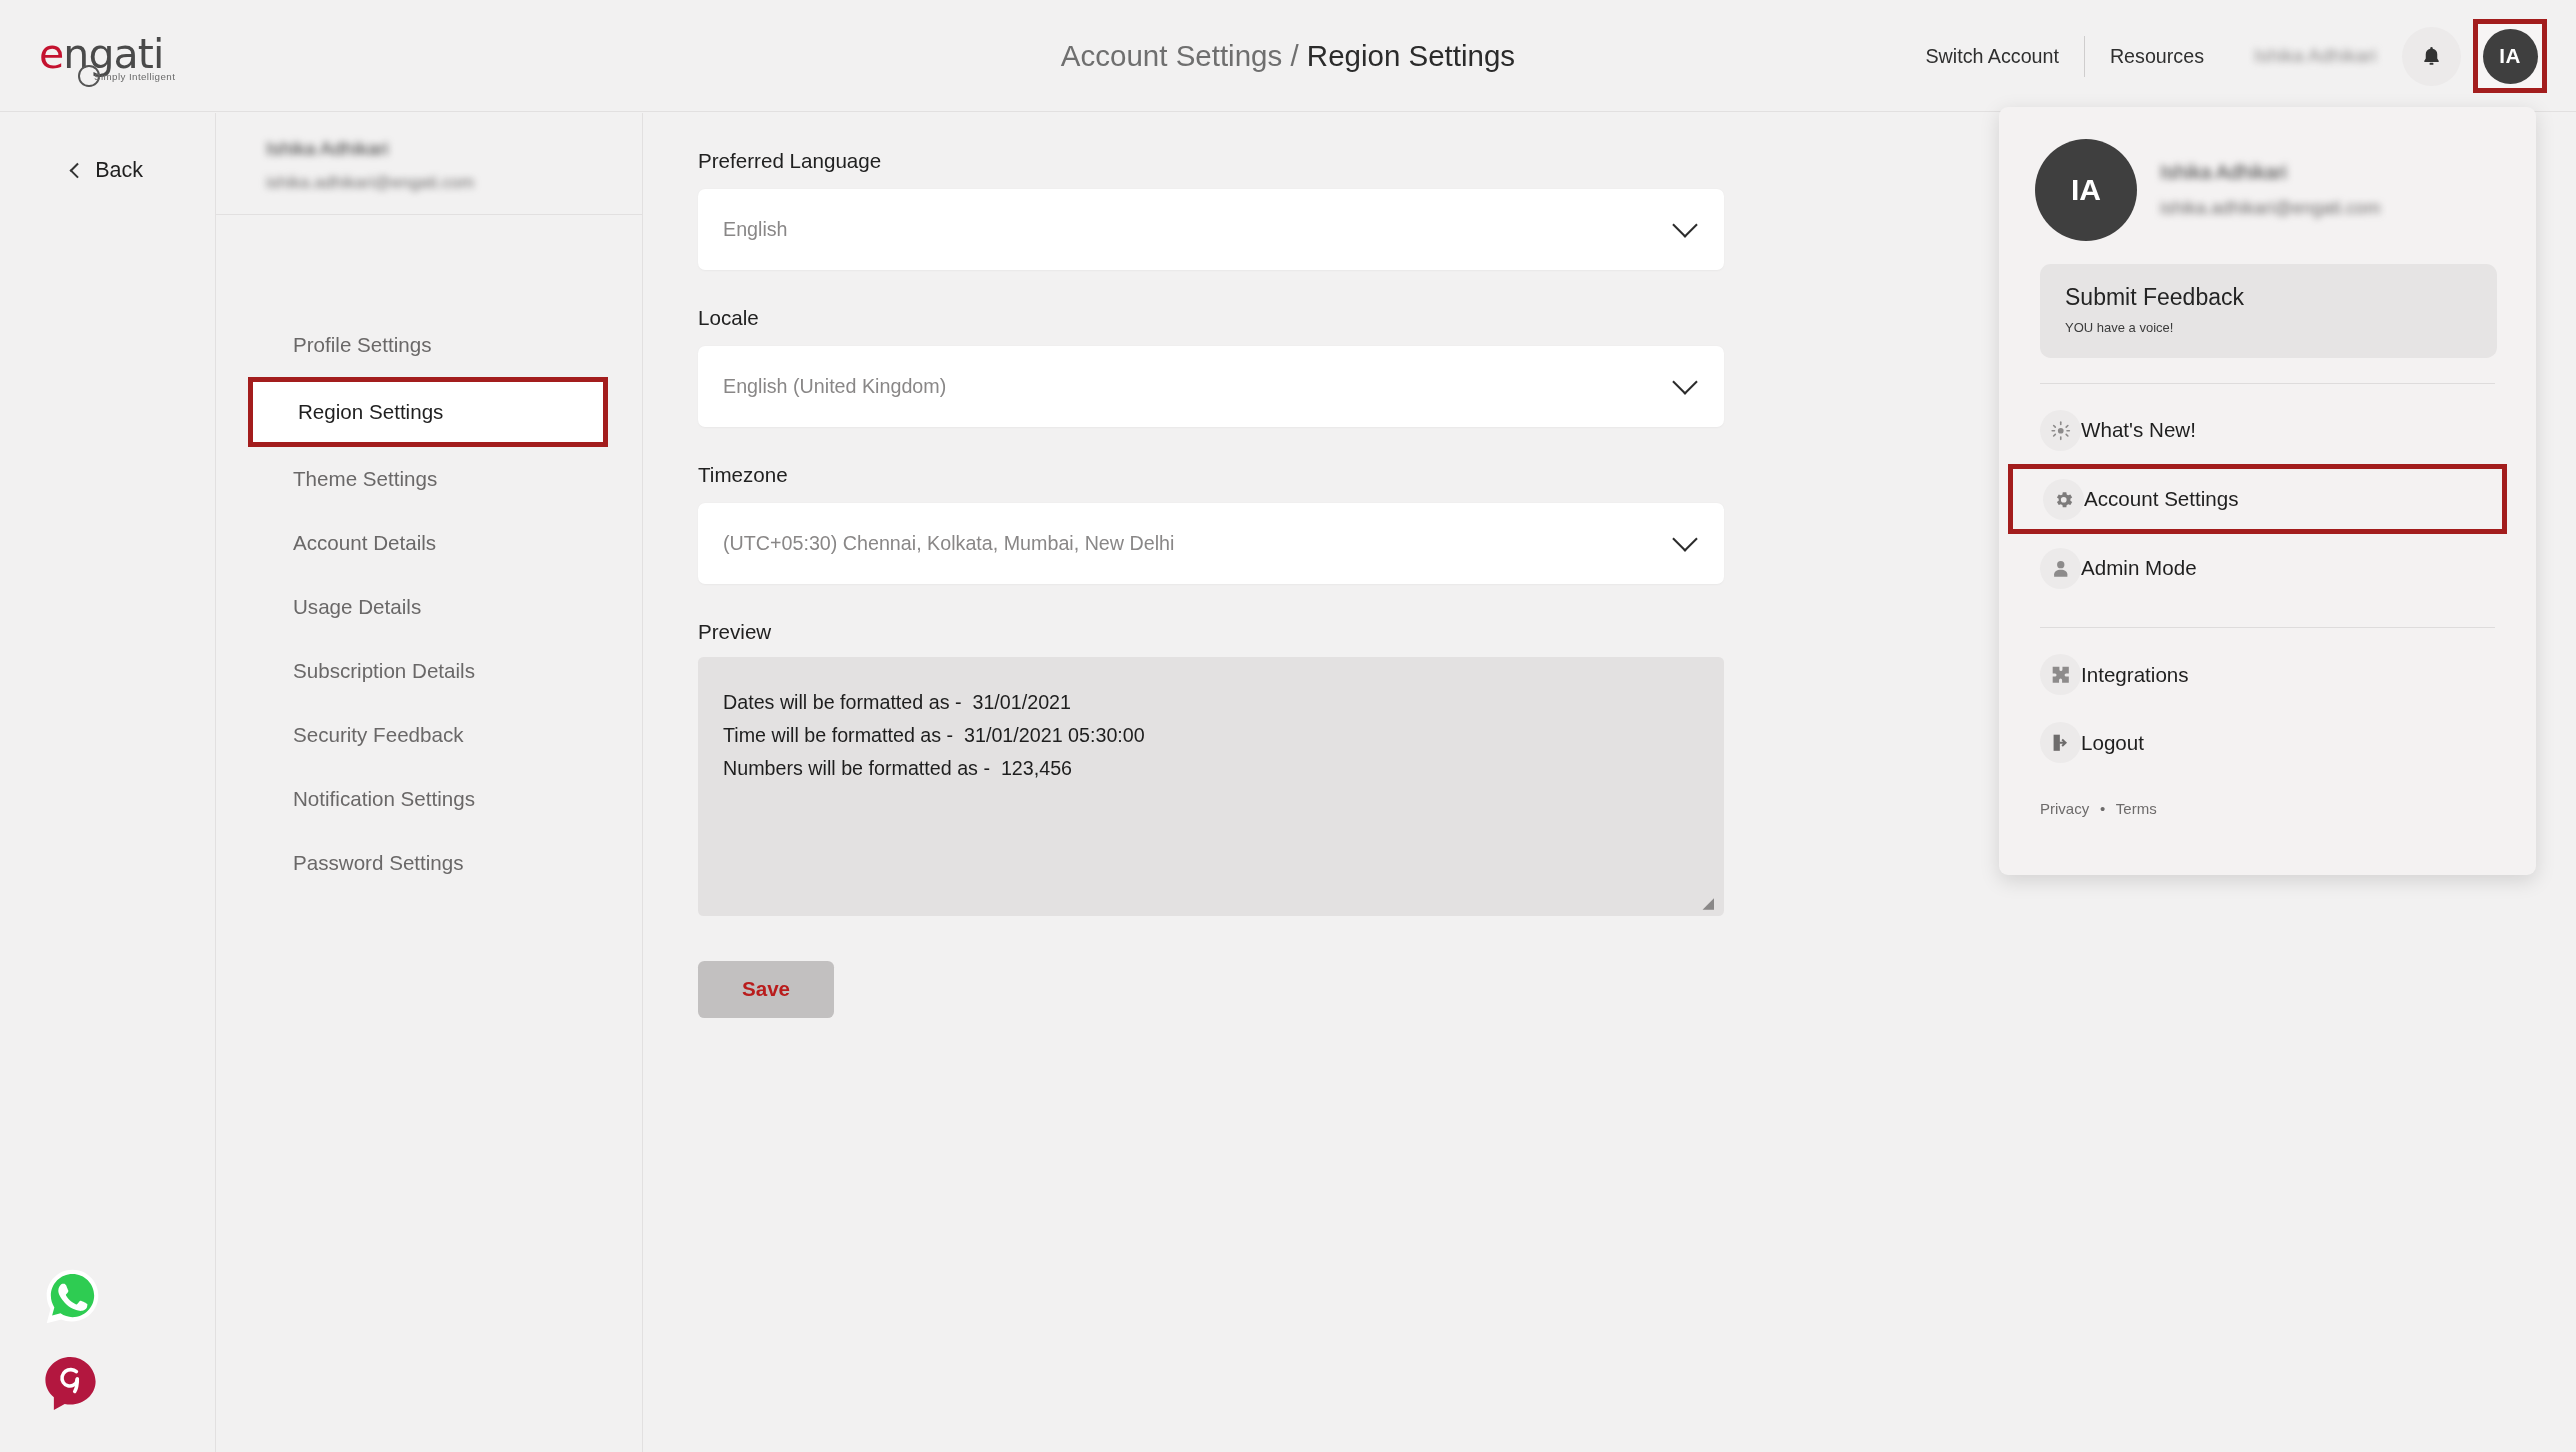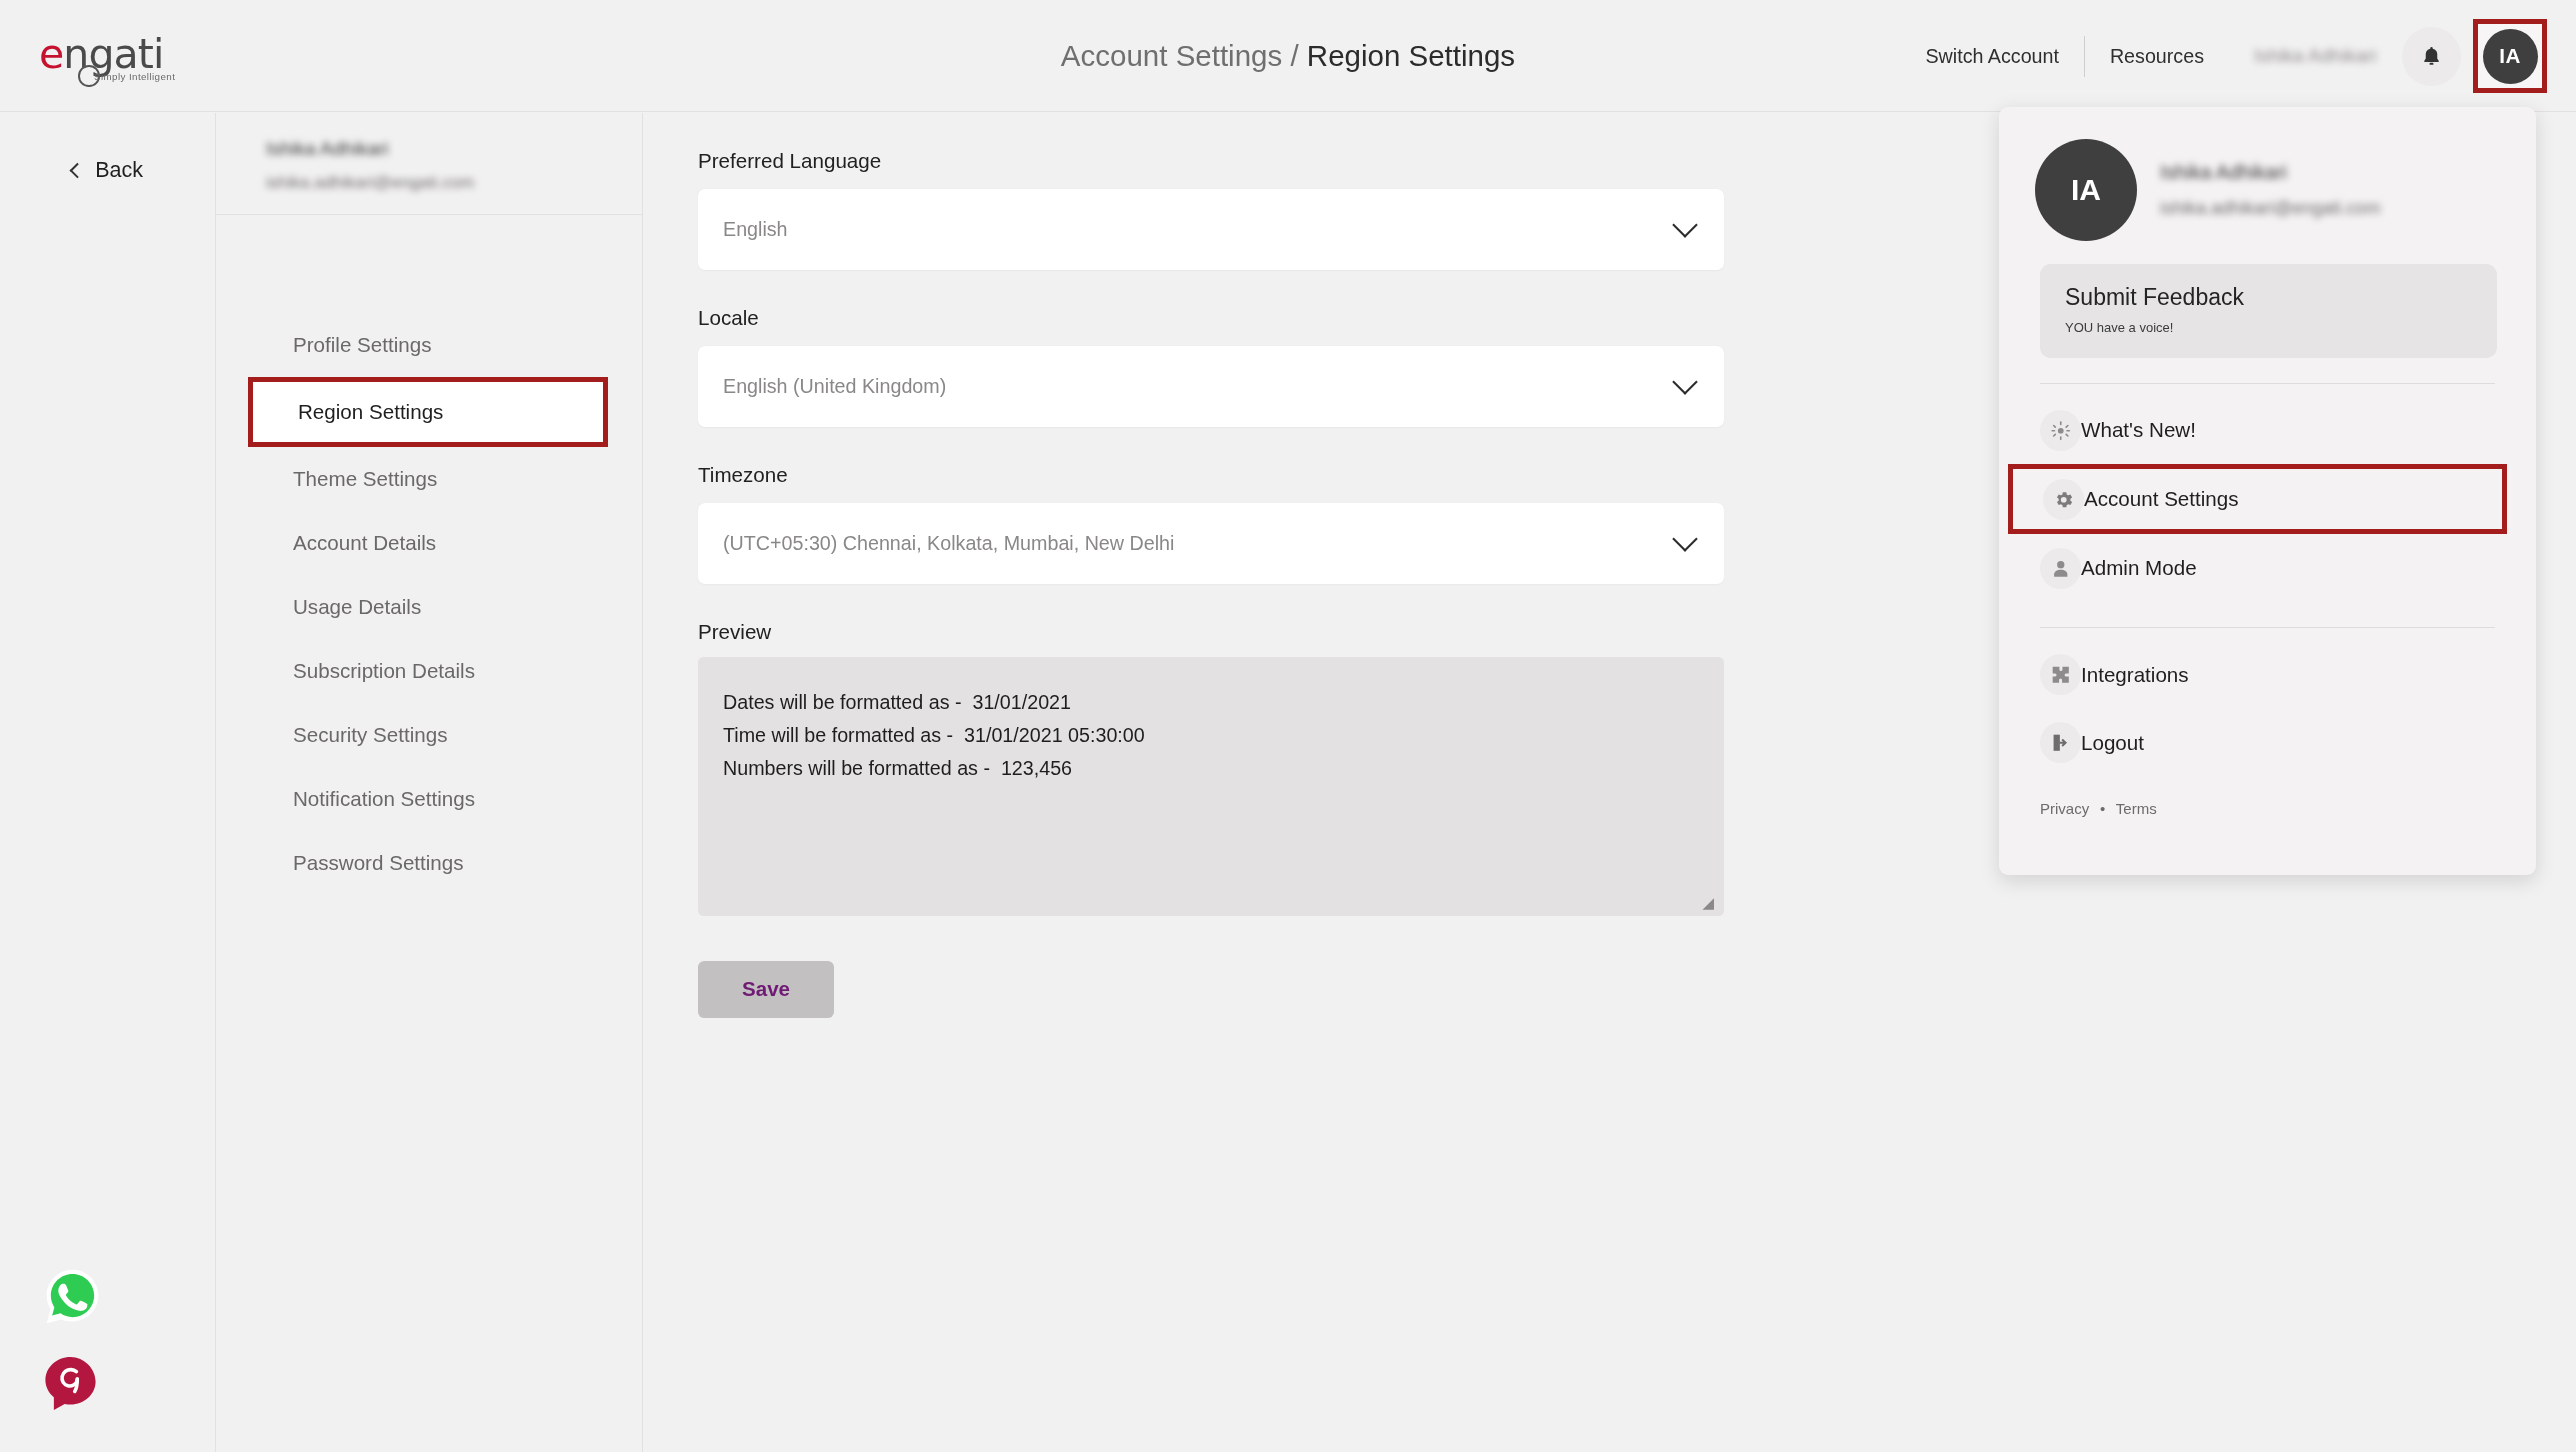--- a/index.html
+++ b/index.html
@@ -282,21 +282,21 @@
     color: #8a8888;
     font-size: 15px;
     line-height: 14.3px;
   }
 
   .save-btn {
     margin-top: 45px;
     width: 136px;
     height: 57px;
     background: #c2c0c0;
-    color: #701a75;
+    color: #b91c1c;
     border: none;
     border-radius: 6.3px;
     font-size: 20.6px;
     font-weight: bold;
     font-family: "Liberation Sans", sans-serif;
     cursor: not-allowed;
   }
 
   
   .dropdown {
@@ -467,21 +467,21 @@
       <div class="nav-user-name">Ishika Adhikari</div>
       <div class="nav-user-email">ishika.adhikari@engati.com</div>
     </div>
     <div class="nav-list">
       <div class="nav-item">Profile Settings</div>
       <div class="nav-item hl">Region Settings</div>
       <div class="nav-item">Theme Settings</div>
       <div class="nav-item">Account Details</div>
       <div class="nav-item">Usage Details</div>
       <div class="nav-item">Subscription Details</div>
-      <div class="nav-item">Security Settings</div>
+      <div class="nav-item">Security Feedback</div>
       <div class="nav-item">Notification Settings</div>
       <div class="nav-item">Password Settings</div>
     </div>
   </div>
 
   <div class="main">
 
     <div class="field-label">Preferred Language</div>
     <div class="select-box">
       <span class="select-value">English</span>

